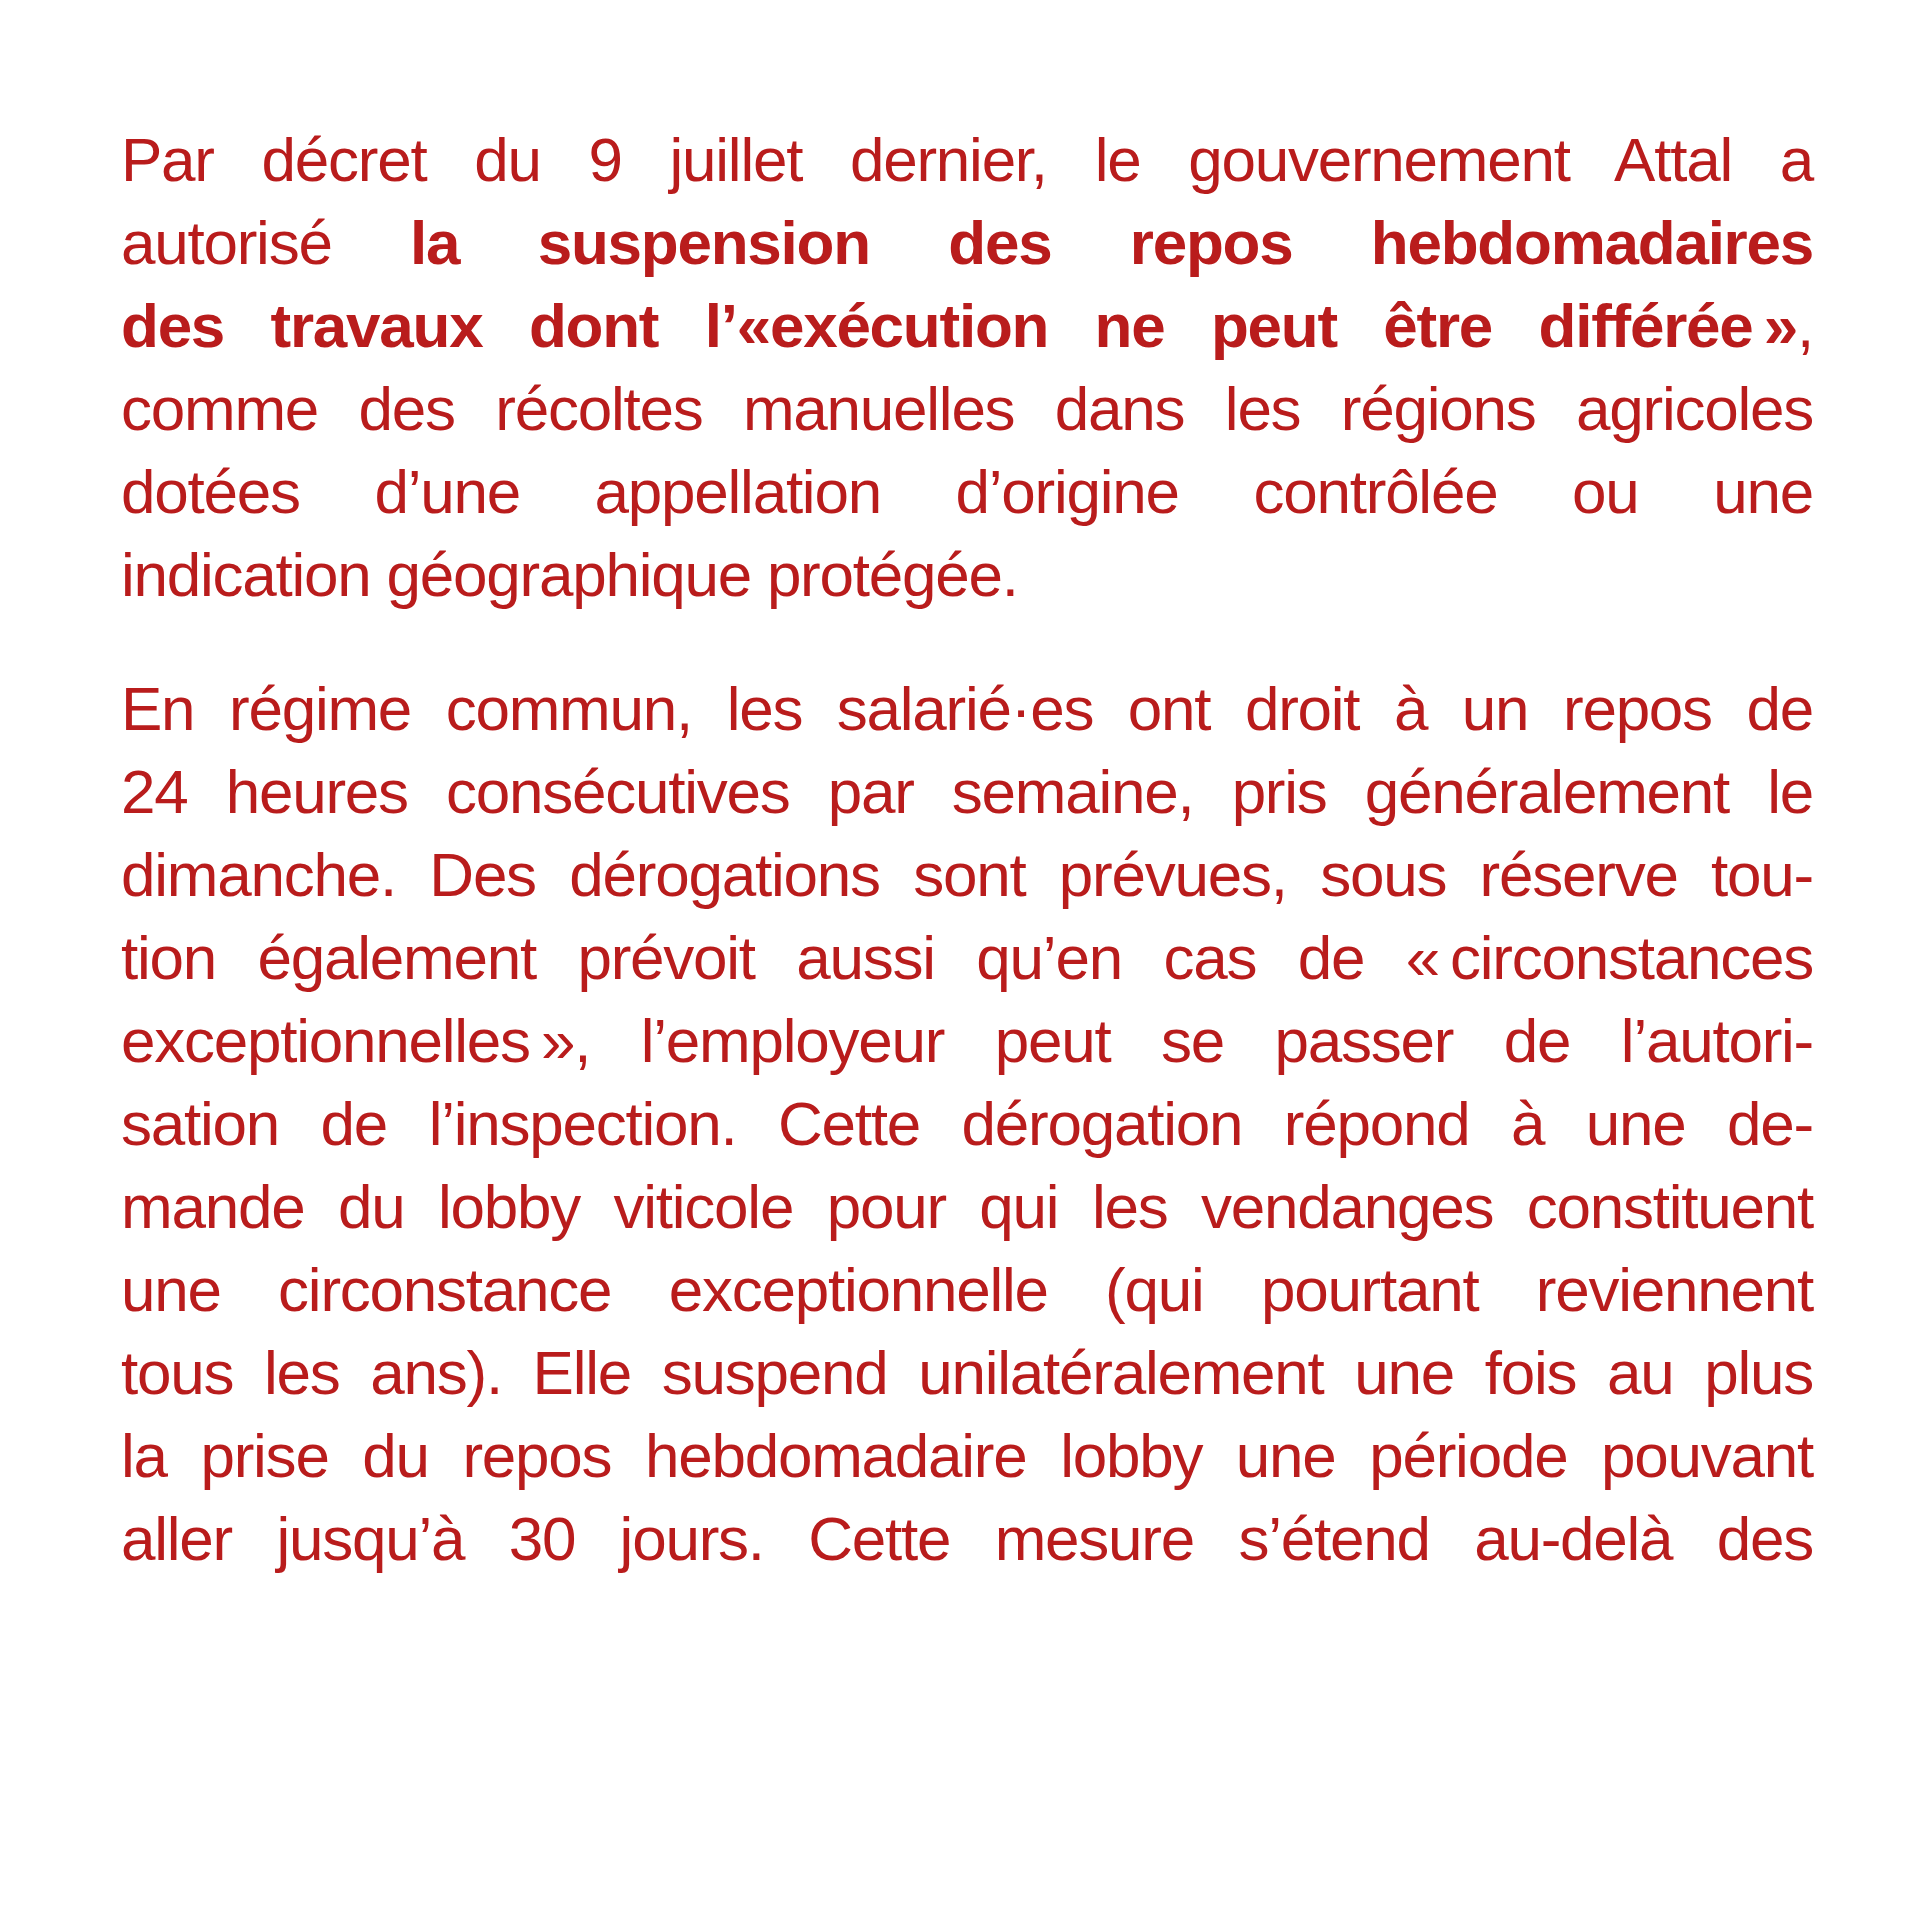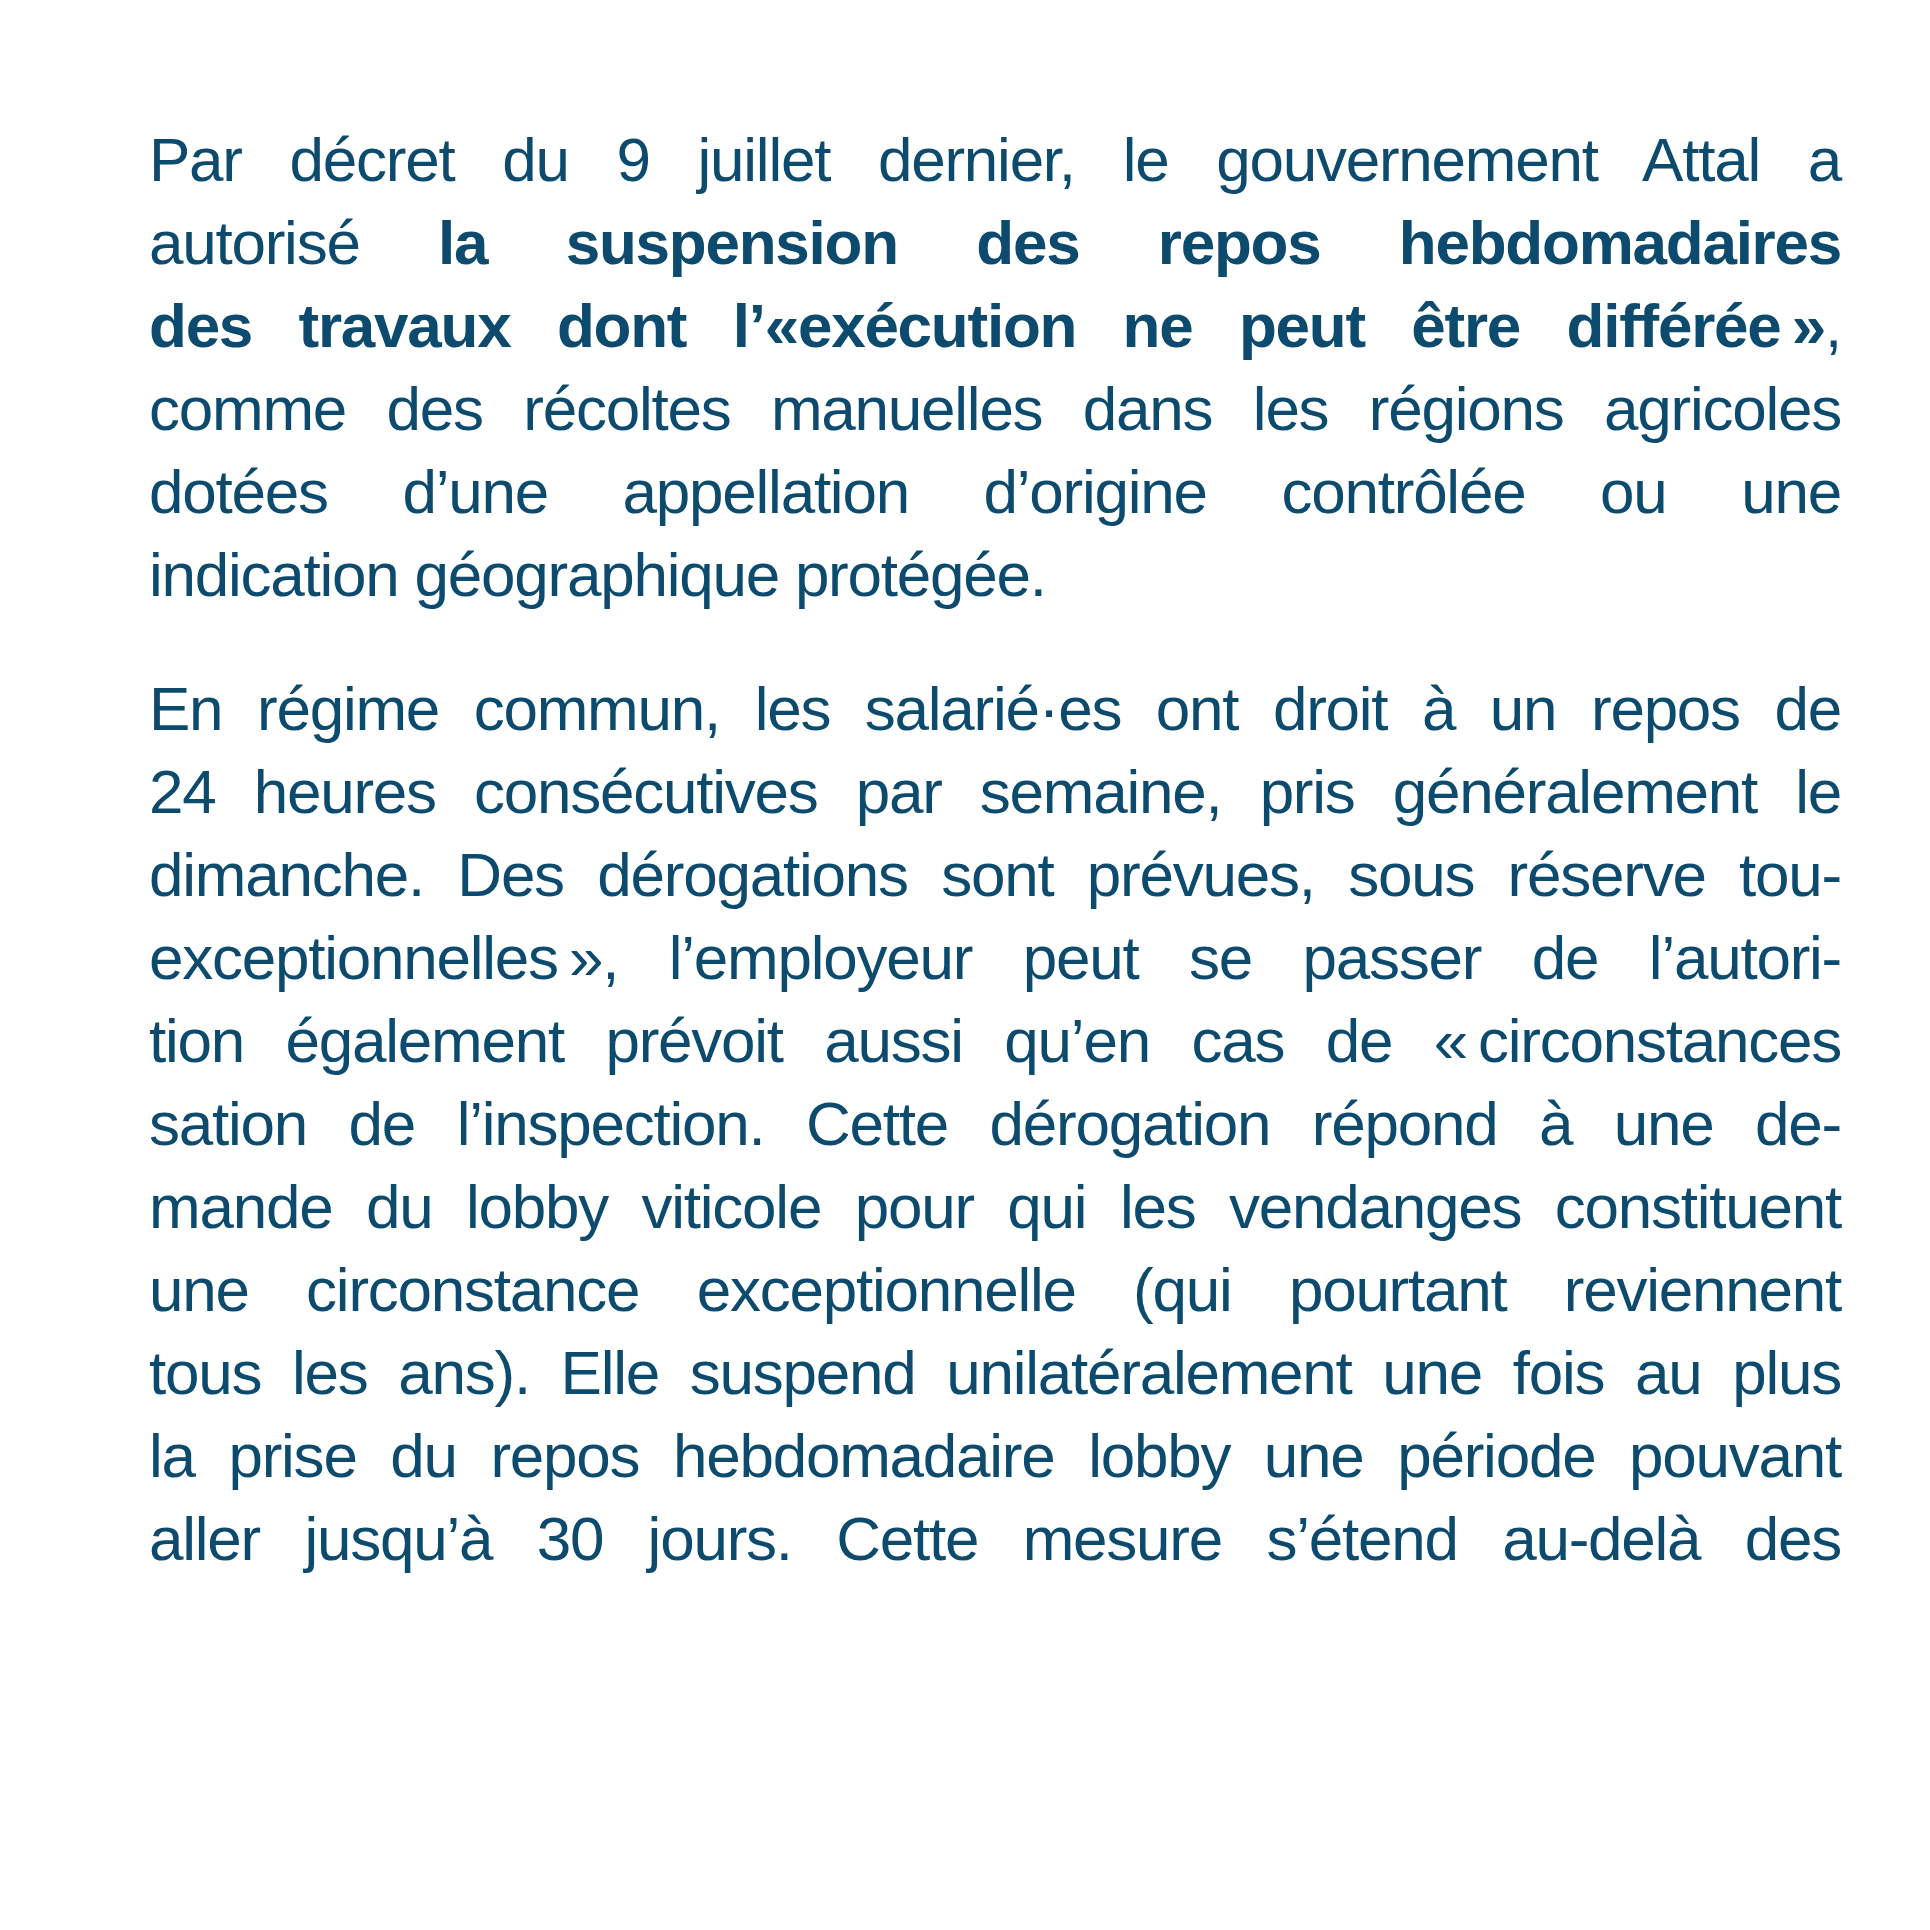--- a/index.html
+++ b/index.html
@@ -8,26 +8,25 @@
     height: 1930px;
     background: #ffffff;
     overflow: hidden;
     font-family: "Liberation Sans", sans-serif;
   }
   #article {
     position: absolute;
     left: 121px;
     top: 118px;
     width: 1692px;
-    color: #0c4a6e;
+    color: #b91c1c;
     font-size: 62px;
     line-height: 83px;
     letter-spacing: -0.02em;
     font-kerning: normal;
-    margin-left: 28px;
   }
   .para { margin: 0 0 51px 0; }
   .line {
     text-align: justify;
     text-align-last: justify;
   }
   .line.no-j {
     text-align-last: left;
   }
   .seg { font-weight: 400; }
@@ -43,22 +42,22 @@
         <div class="line"><span class="seg">autorisé </span><span class="seg bold">la suspension des repos hebdomadaires</span></div>
         <div class="line"><span class="seg bold">des travaux dont l’«exécution ne peut être différée »</span><span class="seg">,</span></div>
         <div class="line"><span class="seg">comme des récoltes manuelles dans les régions agricoles</span></div>
         <div class="line"><span class="seg">dotées d’une appellation d’origine contrôlée ou une</span></div>
         <div class="line no-j"><span class="seg">indication géographique protégée.</span></div>
       </div>
       <div class="para">
         <div class="line"><span class="seg">En régime commun, les salarié·es ont droit à un repos de</span></div>
         <div class="line"><span class="seg">24 heures consécutives par semaine, pris généralement le</span></div>
         <div class="line"><span class="seg">dimanche. Des dérogations sont prévues, sous réserve tou-</span></div>
+        <div class="line"><span class="seg">tion également prévoit aussi qu’en cas de « circonstances</span></div>
         <div class="line"><span class="seg">exceptionnelles », l’employeur peut se passer de l’autori-</span></div>
-        <div class="line"><span class="seg">tion également prévoit aussi qu’en cas de « circonstances</span></div>
         <div class="line"><span class="seg">sation de l’inspection. Cette dérogation répond à une de-</span></div>
         <div class="line"><span class="seg">mande du lobby viticole pour qui les vendanges constituent</span></div>
         <div class="line"><span class="seg">une circonstance exceptionnelle (qui pourtant reviennent</span></div>
         <div class="line"><span class="seg">tous les ans). Elle suspend unilatéralement une fois au plus</span></div>
         <div class="line"><span class="seg">la prise du repos hebdomadaire lobby une période pouvant</span></div>
         <div class="line"><span class="seg">aller jusqu’à 30 jours. Cette mesure s’étend au-delà des</span></div>
       </div>
     </article>
 </main>
 

